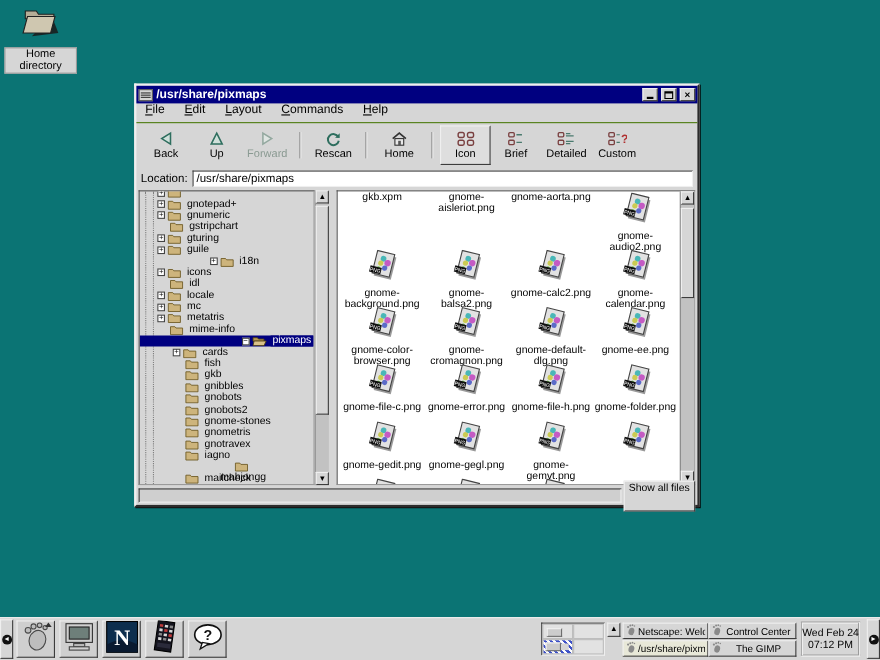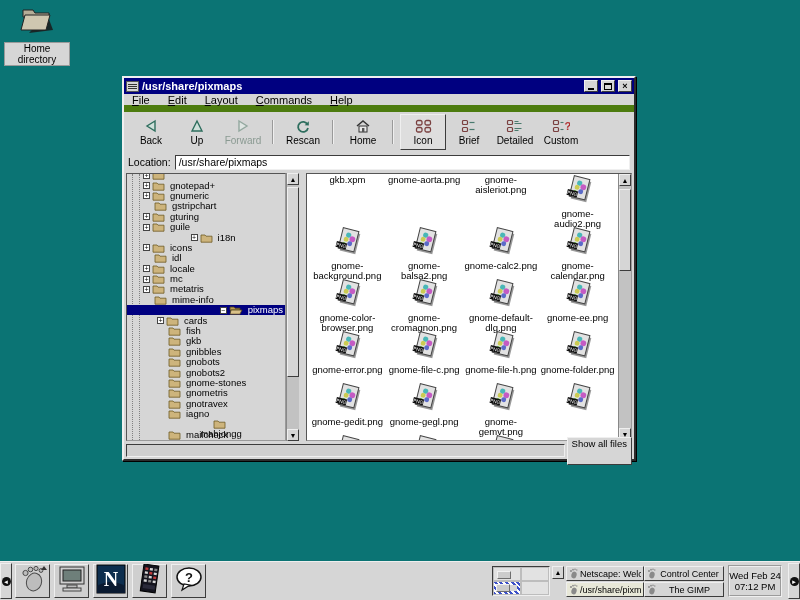--- a/index.html
+++ b/index.html
@@ -17,21 +17,21 @@
   #win { position:absolute; left:122px; top:76px; width:514px; height:385px; background:#d6d6d6;
          border:2px solid; border-color:#efefef #2c2c2c #2c2c2c #efefef; box-shadow:1px 1px 0 #000; display:flex; flex-direction:column; }
   #titlebar { height:16px; background:#000080; display:flex; align-items:center; padding:0 2px; gap:3px; flex:0 0 auto; }
   #titlebar .ticon { width:13px; height:11px; background:#d6d6d6; border:1px solid #555; display:flex; flex-direction:column; justify-content:space-evenly; padding:1px; }
   #titlebar .ticon i { display:block; height:1px; background:#333; }
   #title-text { color:#fff; font-size:11px; font-weight:bold; flex:1; white-space:nowrap; overflow:hidden; }
   .winbtn { width:14px; height:12px; background:#d6d6d6; font-size:9px; line-height:10px; text-align:center; color:#000; font-weight:bold; }
   .winbtn .mini { display:block; margin:7px auto 0; width:6px; border-bottom:2px solid #000; }
   .winbtn .maxi { display:block; margin:2px auto 0; width:8px; height:7px; border:1px solid #000; border-top-width:2px; }
 
-  #menubar { height:18px; display:flex; gap:18px; padding:0 8px; border-bottom:7px solid #4d7c0f; flex:0 0 auto; }
+  #menubar { height:18px; display:flex; gap:18px; padding:0 8px; border-bottom:1px solid #4d7c0f; flex:0 0 auto; }
   .menu-item { font-size:11px; color:#000; display:inline-block; }
   .menu-item::first-letter { text-decoration:underline; }
 
   #toolbar { height:40px; display:flex; align-items:center; padding:0 4px; flex:0 0 auto; }
   .tbtn { width:46px; height:36px; display:flex; flex-direction:column; align-items:center; justify-content:center; gap:1px; background:transparent; border:1px solid transparent; }
   .tbtn.pressed { border:1px solid; border-color:#efefef #3c3c3c #3c3c3c #efefef; background:#dedede; }
   .tbtn .tico { height:16px; display:flex; align-items:center; justify-content:center; font-size:14px; line-height:16px; color:#2e6e62; }
   .tbtn .tlabel { font-size:10px; color:#000; }
   .tbtn.disabled .tico, .tbtn.disabled .tlabel { color:#8a9a92; }
   .tsep { width:2px; height:24px; margin:0 6px; border-left:1px solid #9a9a9a; border-right:1px solid #efefef; }
@@ -495,25 +495,25 @@
         <span class="sbtn raised">▼</span>
       </div>
     </div>
     <div id="splitter"></div>
     <div id="iconview">
       <div id="icongrid">
           <div class="icell label-only">
             <div class="ilab">gkb.xpm</div>
           </div>
           <div class="icell label-only">
+            <div class="ilab">gnome-aisleriot.png</div>
+          </div>
+          <div class="icell label-only">
             <div class="ilab">gnome-aorta.png</div>
           </div>
-          <div class="icell label-only">
-            <div class="ilab">gnome-aisleriot.png</div>
-          </div>
           <div class="icell">
             <span><svg width="30" height="30" viewBox="0 0 30 30">
                 <g transform="rotate(14,15,15)">
                   <rect x="10" y="4" width="16" height="21" fill="#9a9a9a"></rect>
                   <rect x="8" y="2" width="16" height="21" fill="#e2e2e2" stroke="#444" stroke-width="1"></rect>
                   <circle cx="15" cy="8" r="2.6" fill="#49b7b7"></circle>
                   <circle cx="19.5" cy="11" r="2.9" fill="#c45bc4"></circle>
                   <circle cx="13.5" cy="12.5" r="2.4" fill="#cbcb52"></circle>
                   <circle cx="18" cy="16" r="2.4" fill="#5b6bc8"></circle>
                   <circle cx="12.5" cy="17.5" r="1.8" fill="#79c05b"></circle>
@@ -658,37 +658,37 @@
                   <rect x="8" y="2" width="16" height="21" fill="#e2e2e2" stroke="#444" stroke-width="1"></rect>
                   <circle cx="15" cy="8" r="2.6" fill="#49b7b7"></circle>
                   <circle cx="19.5" cy="11" r="2.9" fill="#c45bc4"></circle>
                   <circle cx="13.5" cy="12.5" r="2.4" fill="#cbcb52"></circle>
                   <circle cx="18" cy="16" r="2.4" fill="#5b6bc8"></circle>
                   <circle cx="12.5" cy="17.5" r="1.8" fill="#79c05b"></circle>
                   <rect x="5" y="16.5" width="10.5" height="6" fill="#101010"></rect>
                   <text x="10.2" y="21.4" font-size="4.6" fill="#ffffff" text-anchor="middle" font-family="sans-serif">PNG</text>
                 </g>
               </svg></span>
+            <div class="ilab">gnome-file-c.png</div>
+          </div>
+          <div class="icell">
+            <span><svg width="30" height="30" viewBox="0 0 30 30">
+                <g transform="rotate(14,15,15)">
+                  <rect x="10" y="4" width="16" height="21" fill="#9a9a9a"></rect>
+                  <rect x="8" y="2" width="16" height="21" fill="#e2e2e2" stroke="#444" stroke-width="1"></rect>
+                  <circle cx="15" cy="8" r="2.6" fill="#49b7b7"></circle>
+                  <circle cx="19.5" cy="11" r="2.9" fill="#c45bc4"></circle>
+                  <circle cx="13.5" cy="12.5" r="2.4" fill="#cbcb52"></circle>
+                  <circle cx="18" cy="16" r="2.4" fill="#5b6bc8"></circle>
+                  <circle cx="12.5" cy="17.5" r="1.8" fill="#79c05b"></circle>
+                  <rect x="5" y="16.5" width="10.5" height="6" fill="#101010"></rect>
+                  <text x="10.2" y="21.4" font-size="4.6" fill="#ffffff" text-anchor="middle" font-family="sans-serif">PNG</text>
+                </g>
+              </svg></span>
             <div class="ilab">gnome-error.png</div>
-          </div>
-          <div class="icell">
-            <span><svg width="30" height="30" viewBox="0 0 30 30">
-                <g transform="rotate(14,15,15)">
-                  <rect x="10" y="4" width="16" height="21" fill="#9a9a9a"></rect>
-                  <rect x="8" y="2" width="16" height="21" fill="#e2e2e2" stroke="#444" stroke-width="1"></rect>
-                  <circle cx="15" cy="8" r="2.6" fill="#49b7b7"></circle>
-                  <circle cx="19.5" cy="11" r="2.9" fill="#c45bc4"></circle>
-                  <circle cx="13.5" cy="12.5" r="2.4" fill="#cbcb52"></circle>
-                  <circle cx="18" cy="16" r="2.4" fill="#5b6bc8"></circle>
-                  <circle cx="12.5" cy="17.5" r="1.8" fill="#79c05b"></circle>
-                  <rect x="5" y="16.5" width="10.5" height="6" fill="#101010"></rect>
-                  <text x="10.2" y="21.4" font-size="4.6" fill="#ffffff" text-anchor="middle" font-family="sans-serif">PNG</text>
-                </g>
-              </svg></span>
-            <div class="ilab">gnome-file-c.png</div>
           </div>
           <div class="icell">
             <span><svg width="30" height="30" viewBox="0 0 30 30">
                 <g transform="rotate(14,15,15)">
                   <rect x="10" y="4" width="16" height="21" fill="#9a9a9a"></rect>
                   <rect x="8" y="2" width="16" height="21" fill="#e2e2e2" stroke="#444" stroke-width="1"></rect>
                   <circle cx="15" cy="8" r="2.6" fill="#49b7b7"></circle>
                   <circle cx="19.5" cy="11" r="2.9" fill="#c45bc4"></circle>
                   <circle cx="13.5" cy="12.5" r="2.4" fill="#cbcb52"></circle>
                   <circle cx="18" cy="16" r="2.4" fill="#5b6bc8"></circle>

